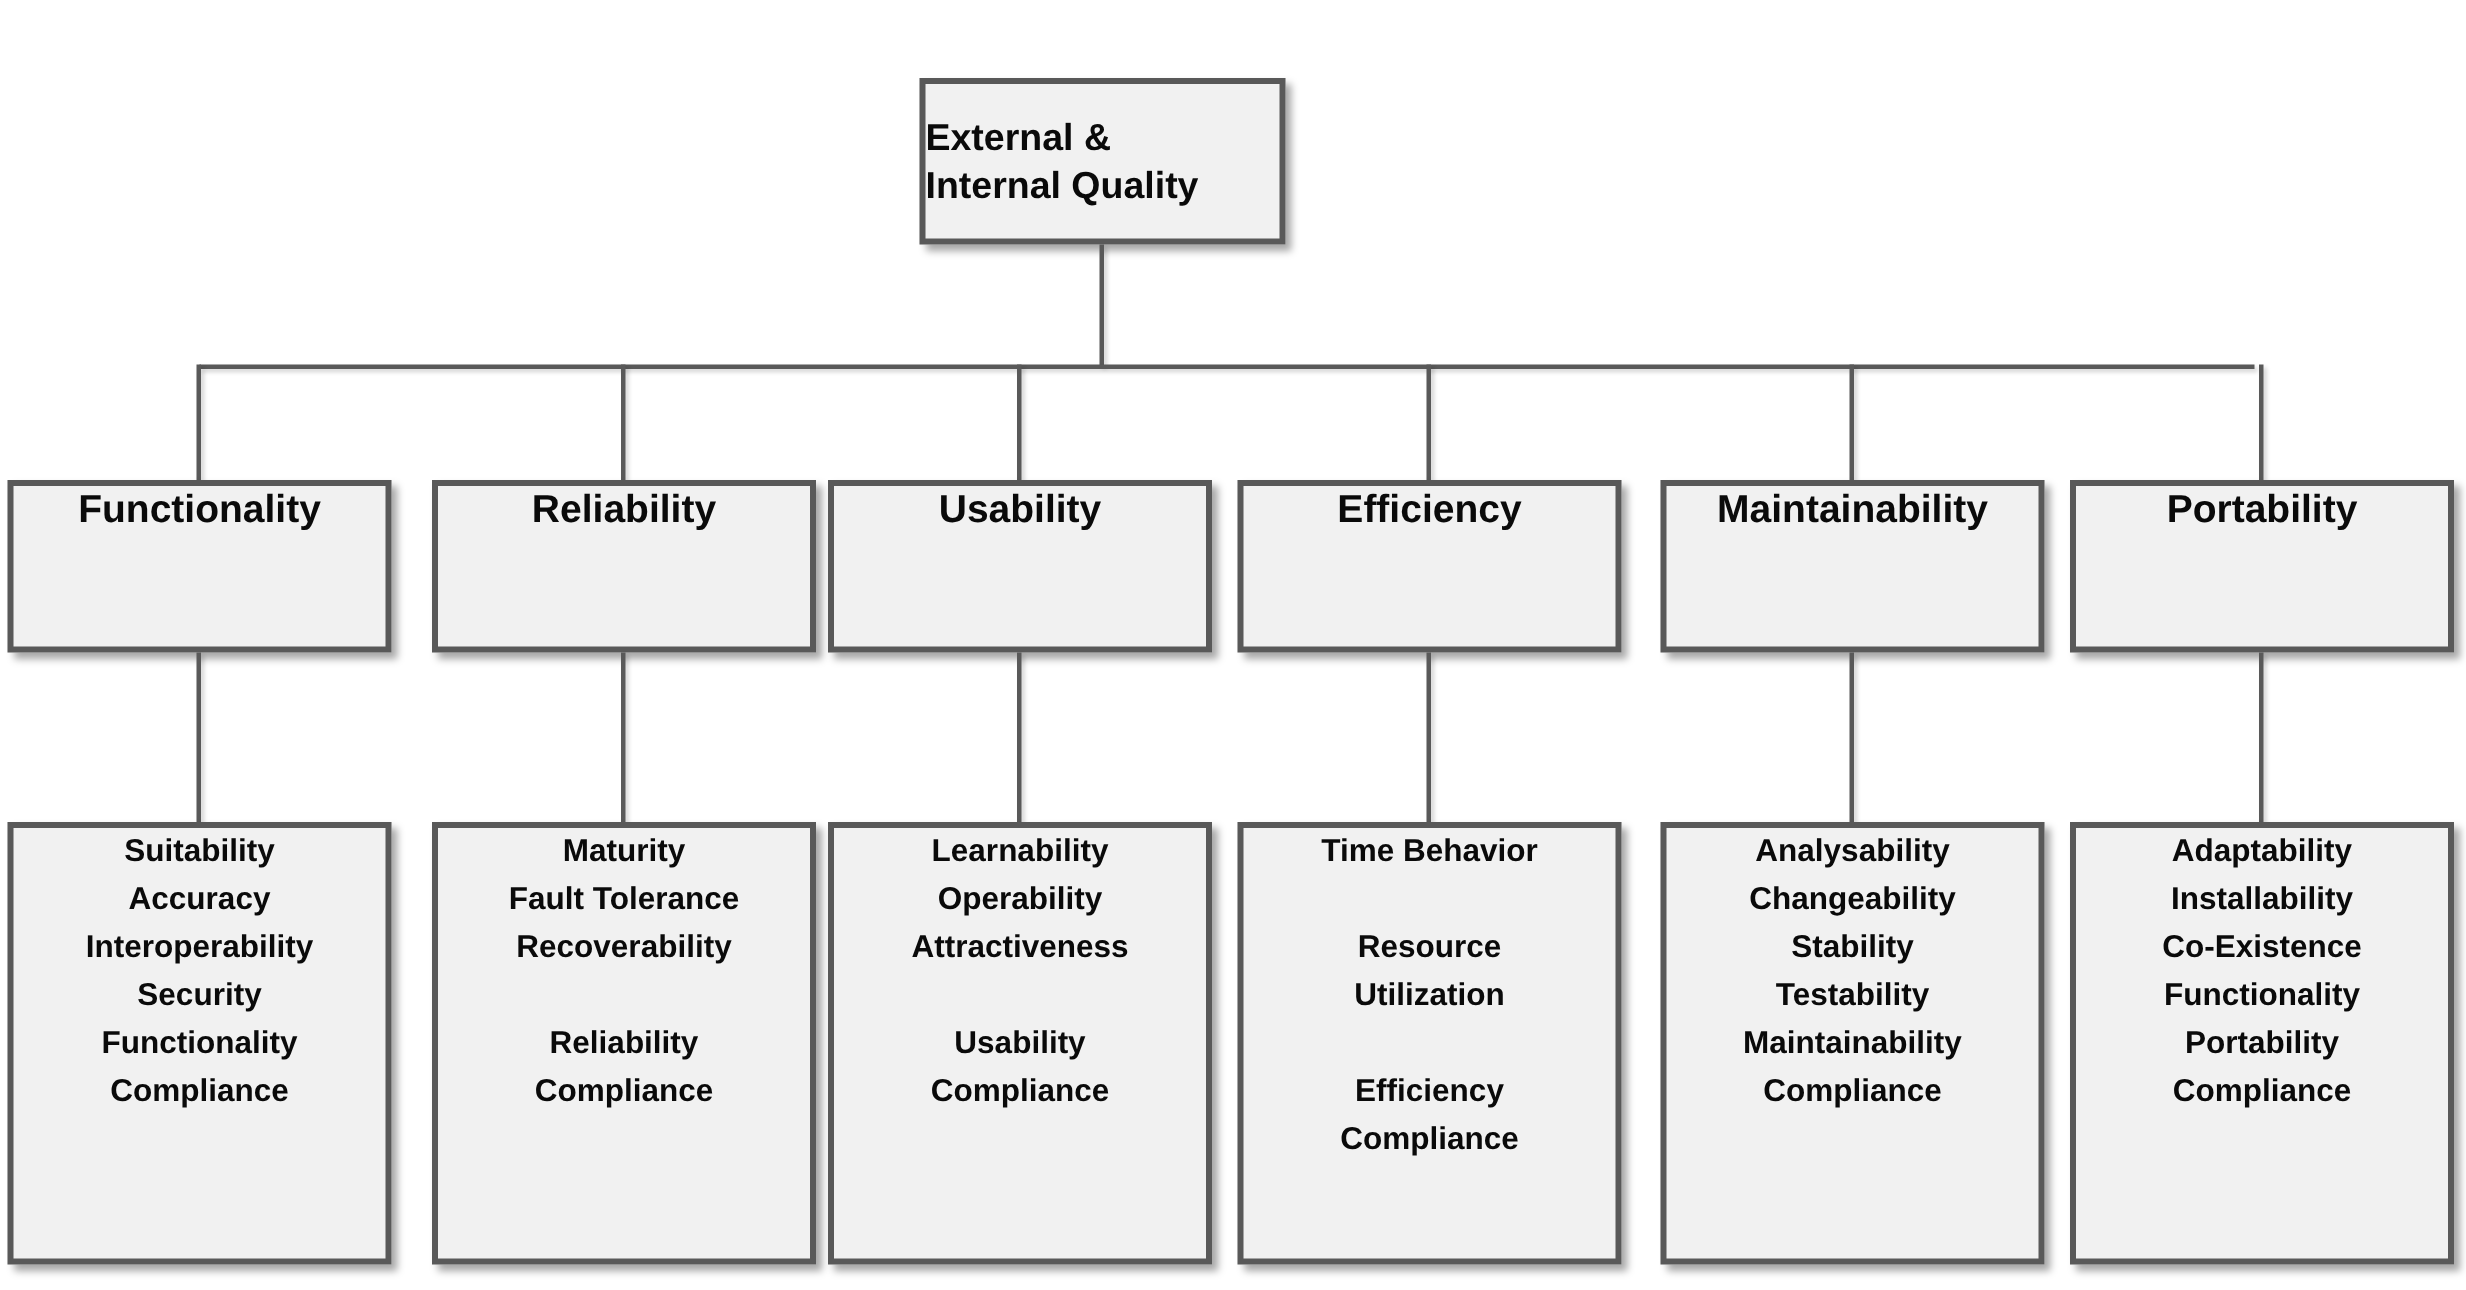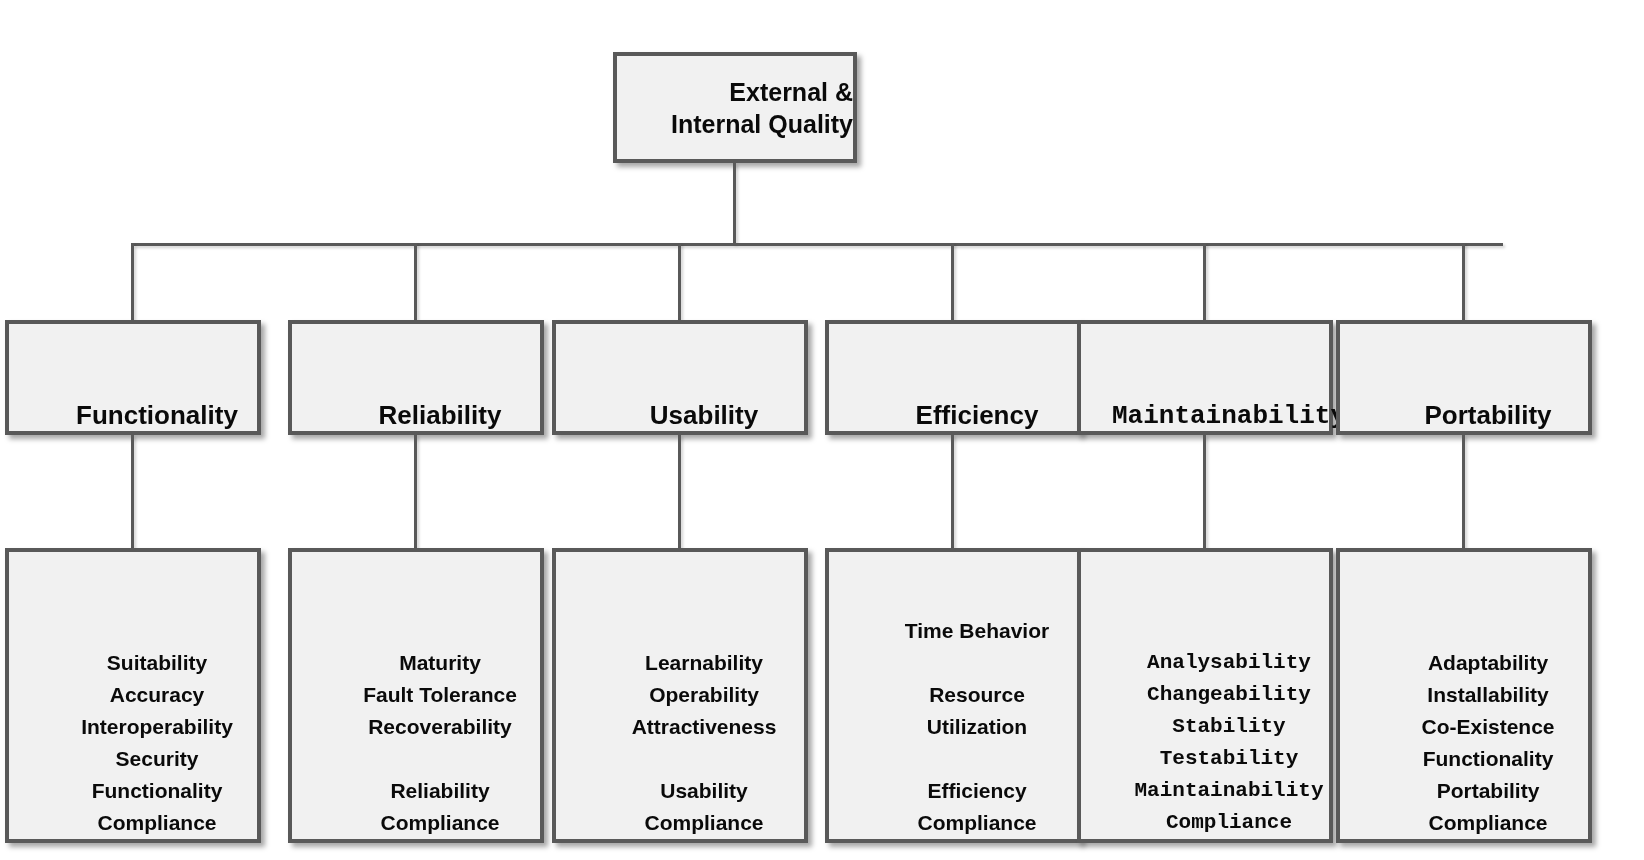--- a/index.html
+++ b/index.html
@@ -17,23 +17,22 @@
     font-family:"Liberation Sans", sans-serif;
     color:var(--text);
     overflow:hidden;
   }
   .box{
     position:absolute;
     box-sizing:border-box;
     background:var(--box-fill);
     border:4px solid var(--box-border);
     box-shadow:4px 4px 5px rgba(0,0,0,0.35);
-    display:flex;align-items:flex-end;justify-content:center;
+    display:flex;align-items:flex-start;justify-content:center;
     text-align:center;
-    padding-left:48px;
   }
   .conn{
     position:absolute;
     background:var(--connector);
     box-shadow:2px 2px 3px rgba(0,0,0,0.18);
   }
   
   .root-box{left:613px;top:52px;width:244px;height:111px;flex-direction:column;}
   .root-box .root-line{font-size:25px;font-weight:bold;line-height:32px;}
   
@@ -43,21 +42,21 @@
   .column{position:absolute;top:243px;width:256px;height:600px;}
   .stub{position:absolute;left:126px;width:3px;background:var(--connector);box-shadow:2px 2px 3px rgba(0,0,0,0.18);}
   .stub-top{top:0;height:77px;}
   .stub-bottom{top:192px;height:113px;}
   .category-box{left:0;top:77px;width:256px;height:115px;}
   .category-box span{font-size:26px;font-weight:bold;}
   .subs-box{left:0;top:305px;width:256px;height:295px;}
   .lines{width:100%;text-align:center;}
   .line{height:32px;line-height:32px;font-size:21px;font-weight:bold;white-space:nowrap;}
   .col-0{left:5px;} .col-1{left:288px;} .col-2{left:552px;}
-  .col-3{left:825px;text-decoration:underline;} .col-4{left:1077px;font-family:Liberation Mono, monospace;} .col-5{left:1336px;}
+  .col-3{left:825px;text-decoration:underline;} .col-4{left:1107px;} .col-5{left:1380px;}
 </style>
 </head>
 <body>
 
 <div id="canvas">
 
   <div class="box root-box">
     <div class="root-line">External &amp;</div>
     <div class="root-line">Internal Quality</div>
   </div>

